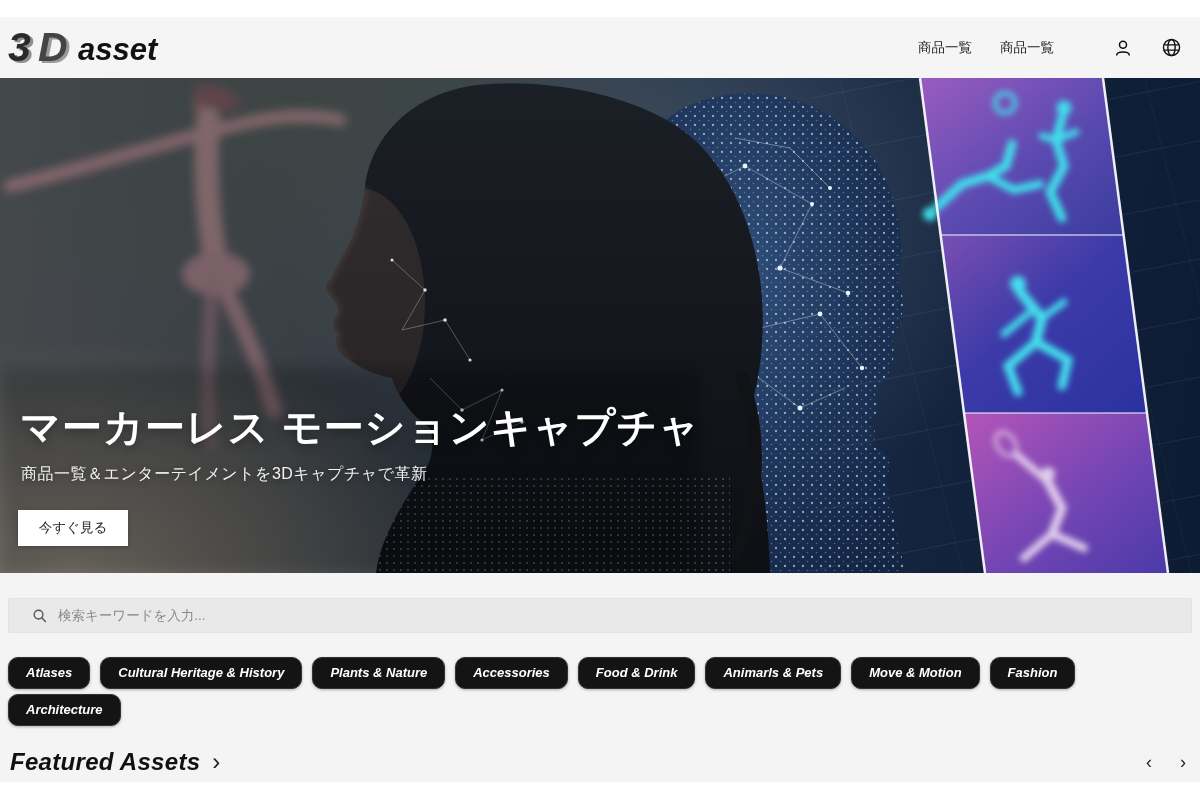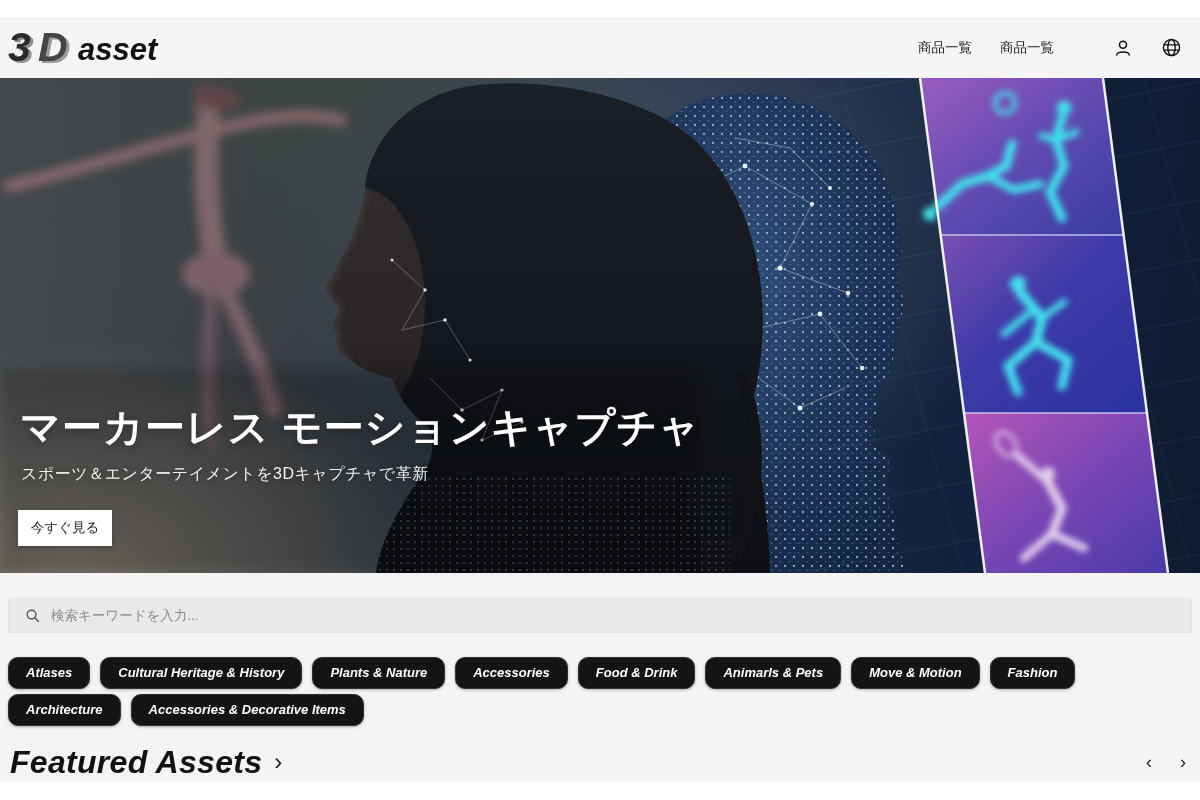--- a/index.html
+++ b/index.html
@@ -40,36 +40,36 @@
   .hero-title{
     position:absolute;left:20px;top:322px;color:#ffffff;
     font-size:40px;font-weight:bold;letter-spacing:1px;
     text-shadow:0 2px 10px rgba(0,0,0,.35);white-space:nowrap;
   }
   .hero-sub{
     position:absolute;left:21px;top:386px;color:#f2f2f2;
     font-size:16px;letter-spacing:.5px;text-shadow:0 1px 6px rgba(0,0,0,.4);
   }
   .hero-cta{
-    position:absolute;left:18px;top:432px;width:94px;height:36px;
+    position:absolute;left:18px;top:432px;width:110px;height:36px;
     background:#ffffff;border:none;color:#222;font-size:13.5px;
     font-family:"Liberation Sans", sans-serif;
     display:flex;align-items:center;justify-content:center;cursor:pointer;
     box-shadow:0 1px 4px rgba(0,0,0,.25);
   }
 
   
   .section{
     position:absolute;top:573px;left:0;width:1200px;height:209px;
     background:#f4f4f5;
   }
   .searchbar{
     position:absolute;top:25px;left:8px;right:8px;height:35px;
     background:#e9e9ea;border:1px solid #e2e2e3;border-radius:2px;
-    display:flex;align-items:center;box-sizing:border-box;padding:0 16px;
+    display:flex;align-items:center;box-sizing:border-box;padding:0 23px;
   }
   .searchbar input{
     flex:1;border:none;background:transparent;outline:none;
     font-size:13.5px;color:#333;margin-left:9px;
     font-family:"Liberation Sans", sans-serif;
   }
   .searchbar input::placeholder{color:#8a8a8a;}
   .chips{
     position:absolute;top:84px;left:8px;right:8px;
     display:flex;flex-wrap:wrap;column-gap:10px;row-gap:5px;
@@ -80,21 +80,21 @@
     font-family:"Liberation Sans", sans-serif;
     height:32px;line-height:30px;padding:0 17px;box-sizing:border-box;
     border-radius:10px;cursor:pointer;box-shadow:0 1px 3px rgba(0,0,0,.3);
     white-space:nowrap;
   }
   .featured-row{
     position:absolute;top:173px;left:10px;right:14px;height:32px;
     display:flex;align-items:center;
   }
   .featured-title{
-    font-size:32px;font-weight:bold;font-style:italic;color:#111;
+    font-size:24px;font-weight:bold;font-style:italic;color:#111;
     letter-spacing:.3px;
   }
   .featured-fwd{
     font-size:24px;color:#222;margin-left:12px;cursor:pointer;line-height:24px;
     font-weight:normal;
   }
   .carousel-arrows{margin-left:auto;display:flex;gap:28px;}
   .carousel-arrows span{font-size:18px;color:#222;cursor:pointer;line-height:18px;}
 </style>
 </head>
@@ -283,21 +283,21 @@
       <line x1="941" y1="157" x2="1124" y2="157" stroke="rgba(230,236,255,0.55)" stroke-width="2"></line>
       <line x1="964" y1="335" x2="1147" y2="335" stroke="rgba(230,236,255,0.55)" stroke-width="2"></line>
       <line x1="920" y1="0" x2="985" y2="495" stroke="rgba(255,255,255,0.92)" stroke-width="2.5"></line>
       <line x1="1103" y1="0" x2="1168" y2="495" stroke="rgba(255,255,255,0.92)" stroke-width="2.5"></line>
     </g>
 
     <rect x="0" y="290" width="700" height="205" fill="rgba(25,24,22,0.22)" filter="url(#b8)"></rect>
   </svg>
 
   <div class="hero-title">マーカーレス モーションキャプチャ</div>
-  <div class="hero-sub">スポーツ＆エンターテイメントを3Dキャプチャで革新</div>
+  <div class="hero-sub">商品一覧＆エンターテイメントを3Dキャプチャで革新</div>
   <button class="hero-cta">今すぐ見る</button>
 </div>
 
 <div class="section">
   <div class="searchbar">
     <svg width="15" height="15" viewBox="0 0 24 24" fill="none" stroke="#555" stroke-width="2.2" stroke-linecap="round">
       <circle cx="10.5" cy="10.5" r="7"></circle>
       <line x1="16" y1="16" x2="21.5" y2="21.5"></line>
     </svg>
     <input type="text" value="" placeholder="検索キーワードを入力..." style="">
@@ -306,21 +306,20 @@
   <div class="chips">
     <button class="chip">Atlases</button>
     <button class="chip">Cultural Heritage &amp; History</button>
     <button class="chip">Plants &amp; Nature</button>
     <button class="chip">Accessories</button>
     <button class="chip">Food &amp; Drink</button>
     <button class="chip">Animarls &amp; Pets</button>
     <button class="chip">Move &amp; Motion</button>
     <button class="chip">Fashion</button>
     <button class="chip">Architecture</button>
-    <button class="chip">Accessories &amp; Decorative Items</button>
   </div>
 
   <div class="featured-row">
     <span class="featured-title">Featured Assets</span>
     <span class="featured-fwd">›</span>
     <span class="carousel-arrows">
       <span>‹</span>
       <span>›</span>
     </span>
   </div>

